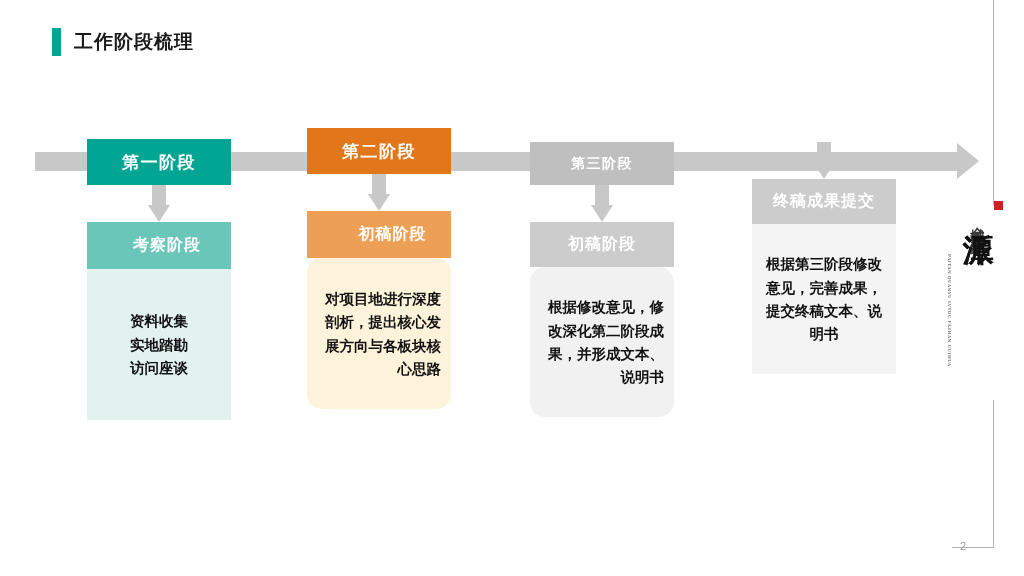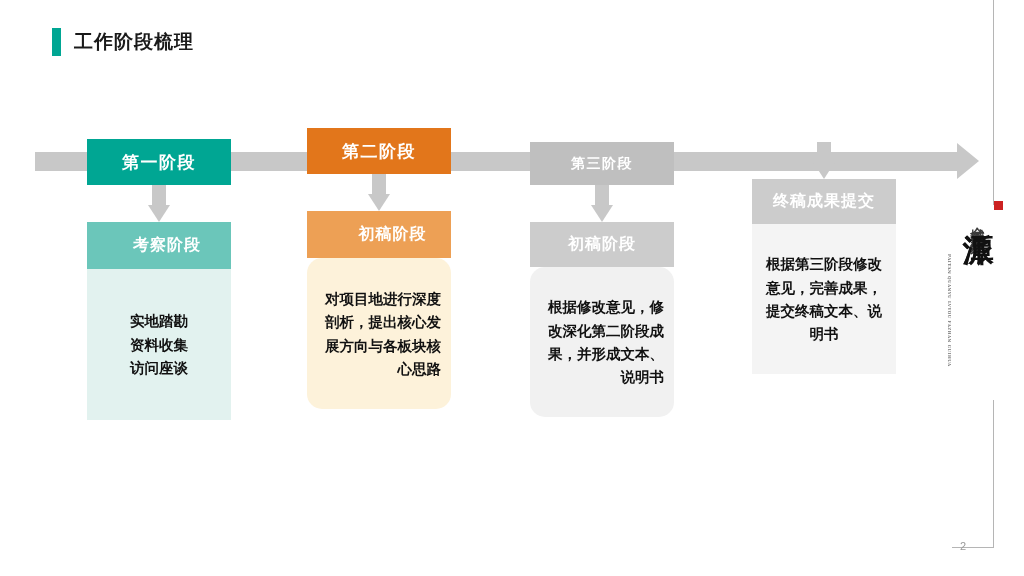--- a/index.html
+++ b/index.html
@@ -244,22 +244,22 @@
   <div class="stage-down">
     <div class="down-arrow">
       <div class="shaft"></div>
         <div class="tip"></div>
     </div>
   </div>
   <div class="stage-sub" style="background: rgb(107, 198, 186); padding-left: 16px;">
     <span>考察阶段</span>
   </div>
   <div class="stage-body body-center" style="background: rgb(226, 242, 239);">
+    <p>资料收集</p>
     <p>实地踏勘</p>
-    <p>资料收集</p>
     <p>访问座谈</p>
   </div>
 </div>
 
 <div class="stage" id="stage-1">
   <div class="stage-head" style="background: rgb(226, 118, 27);">
     <span>第二阶段</span>
   </div>
   <div class="stage-down">
     <div class="down-arrow">

